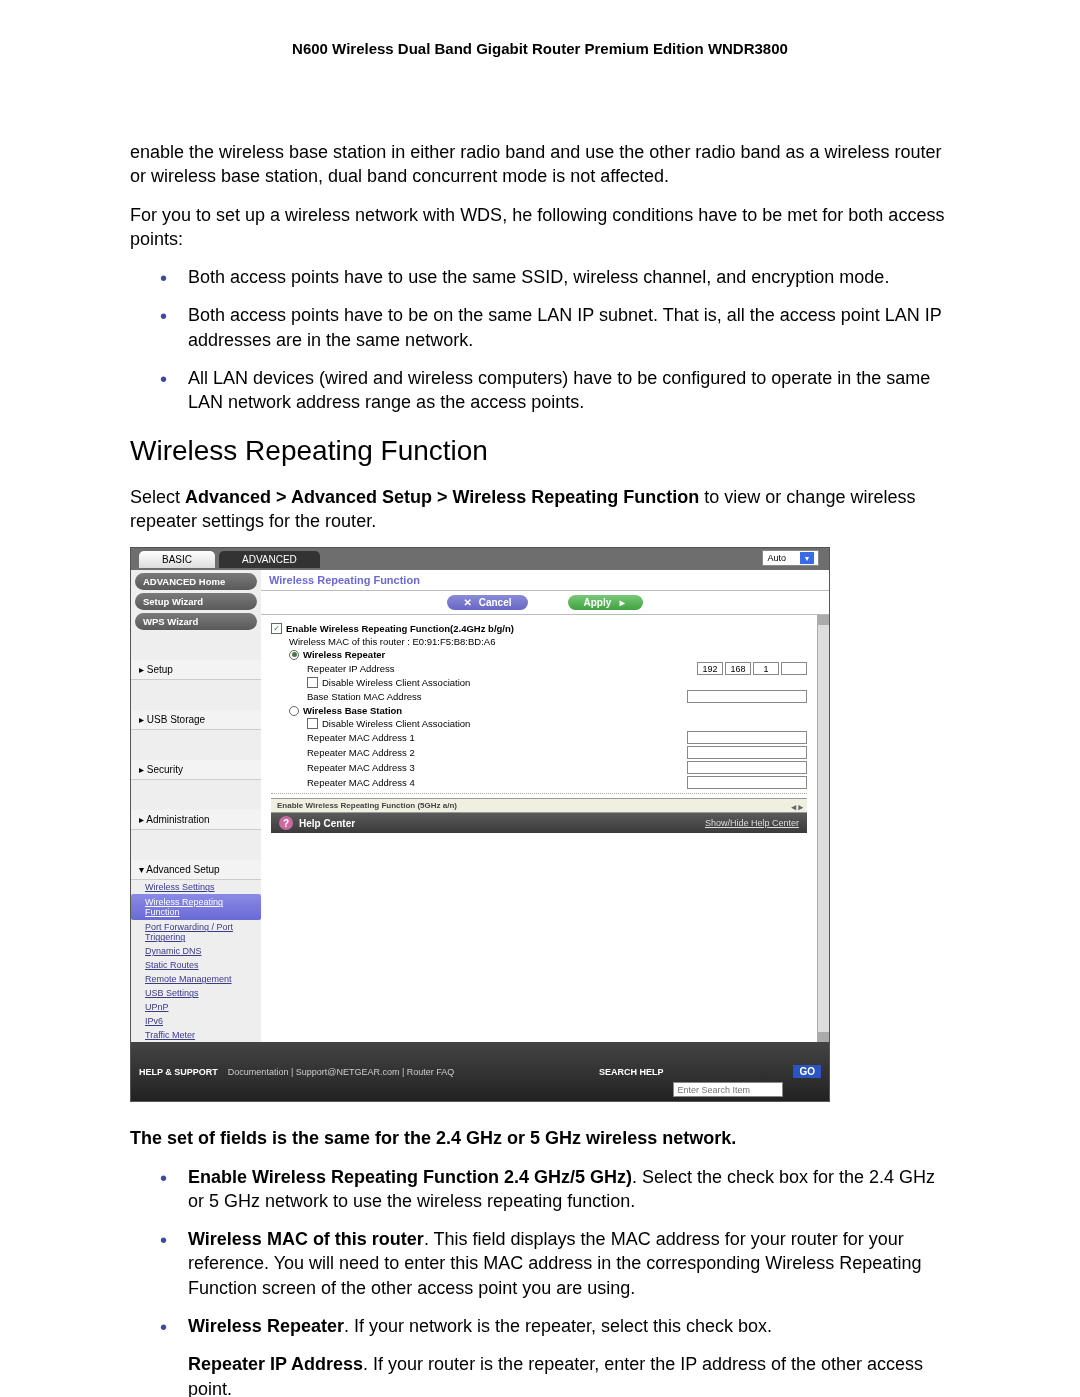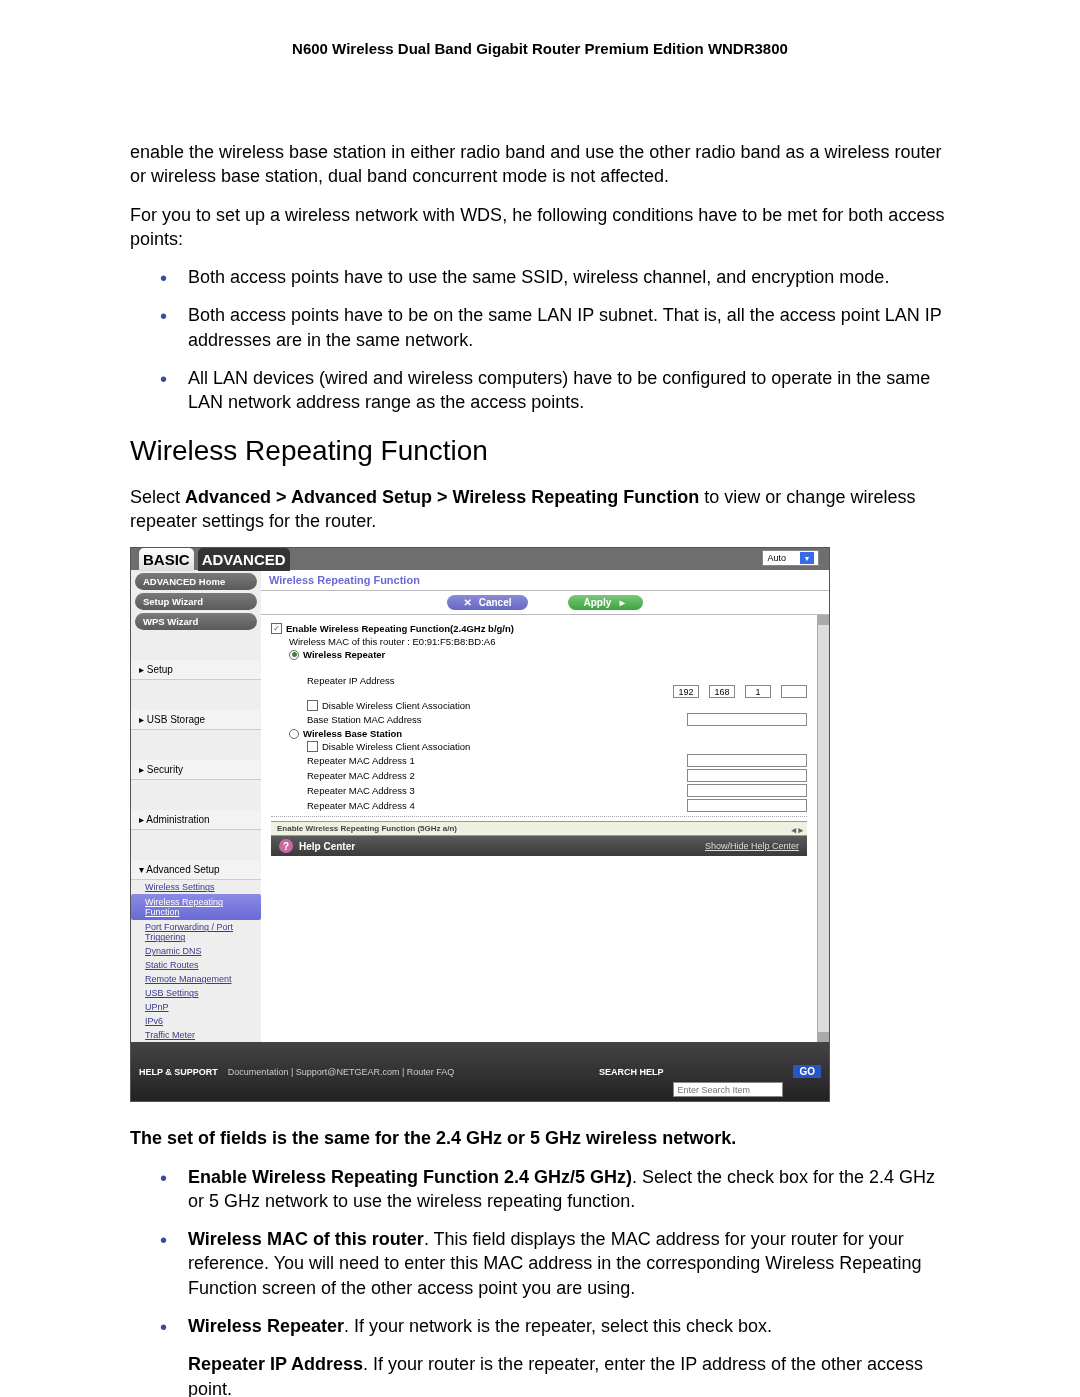--- a/index.html
+++ b/index.html
@@ -37,21 +37,21 @@
 
   
   .screenshot {
     width: 700px;
     border: 1px solid #555;
     margin: 12px 0 24px 0;
     font-size: 10px;
     background: #e8e8e8;
   }
   .top-tabs { display: flex; align-items: center; background: #6e6e6e; height: 22px; position: relative; }
-  .tab { padding: 3px 4px; font-weight: bold; font-size: 15px; }
+  .tab { padding: 3px 23px; font-weight: normal; font-size: 10px; }
   .tab-basic { background: linear-gradient(#fff,#ddd); border-radius: 5px 5px 0 0; margin-left: 8px; }
   .tab-advanced { background: #333; color: #fff; border-radius: 5px 5px 0 0; margin-left: 4px; }
   .auto-dropdown {
     position: absolute; right: 10px; top: 2px;
     display: flex; align-items: center;
     background: #fff; padding: 1px 4px; font-size: 9px;
     border: 1px solid #888;
   }
   .auto-dropdown .arrow { width: 14px; height: 12px; background: #3a6ae6; margin-left: 14px; display: flex; align-items: center; justify-content: center; color: #fff; font-size: 8px; }
   .shot-body { display: flex; background: #fdba74; }
@@ -106,21 +106,21 @@
   .btn-cancel { background: linear-gradient(#8b8bd6,#6767c7); }
   .btn-apply  { background: linear-gradient(#79c879,#3fa33f); }
   .btn .sym { display:inline-block; width:10px; text-align:center; }
   .form-area { padding: 6px 10px; font-size: 9.5px; position: relative; }
   .form-area .row { display: flex; align-items: center; margin: 2px 0; gap: 4px; }
   .chk { width: 11px; height: 11px; border: 1px solid #666; background: #fff; display:inline-flex; align-items:center; justify-content:center; font-size:8px; color:#2a7a2a; }
   .radio { width:10px; height:10px; border:1px solid #666; border-radius:50%; display:inline-flex; align-items:center; justify-content:center; }
   .radio.sel::after { content:""; width:5px; height:5px; background:#4a7a3a; border-radius:50%; }
   .indent1 { padding-left: 18px; }
   .indent2 { padding-left: 36px; }
-  .ip-boxes { margin-left: auto; display:flex; gap:10px;margin-top:23px; }
+  .ip-boxes { margin-left: auto; display:flex; gap:2px; }
   .ip-boxes input { width: 26px; height: 13px; font-size:9px; text-align:center; border:1px solid #888; padding:0; }
   .mac-input { margin-left: auto; width: 120px; height: 13px; border:1px solid #888; }
   .grey-line { border-top: 1px dotted #aaa; margin: 4px 0; }
   .bottom-cut { background: #f0f0e0; font-size:8px; font-weight:bold; color:#444; padding:2px 6px; border-top:1px solid #999; border-bottom:1px solid #999; position:relative; }
   .scroll-hint { position:absolute; right:4px; bottom:0; font-size:9px; color:#666; }
   .help-center-bar { background: linear-gradient(#5a5a5a,#3a3a3a); color:#fff; padding:3px 8px; display:flex; align-items:center; gap:6px; font-size:10px; font-weight:bold; }
   .help-center-bar .q { width:14px; height:14px; border-radius:50%; background:#c96aa0; display:inline-flex; align-items:center; justify-content:center; font-size:10px; }
   .help-center-bar .showhide { margin-left:auto; text-decoration:underline; color:#ddd; font-weight:normal; font-size:9px;text-align:center; }
   .footer-bar { background: linear-gradient(#444,#222); color:#fff; padding:4px 8px; display:flex; align-items:center; gap:10px; font-size:9px; }
   .footer-bar .fb-label { font-weight:bold; }

